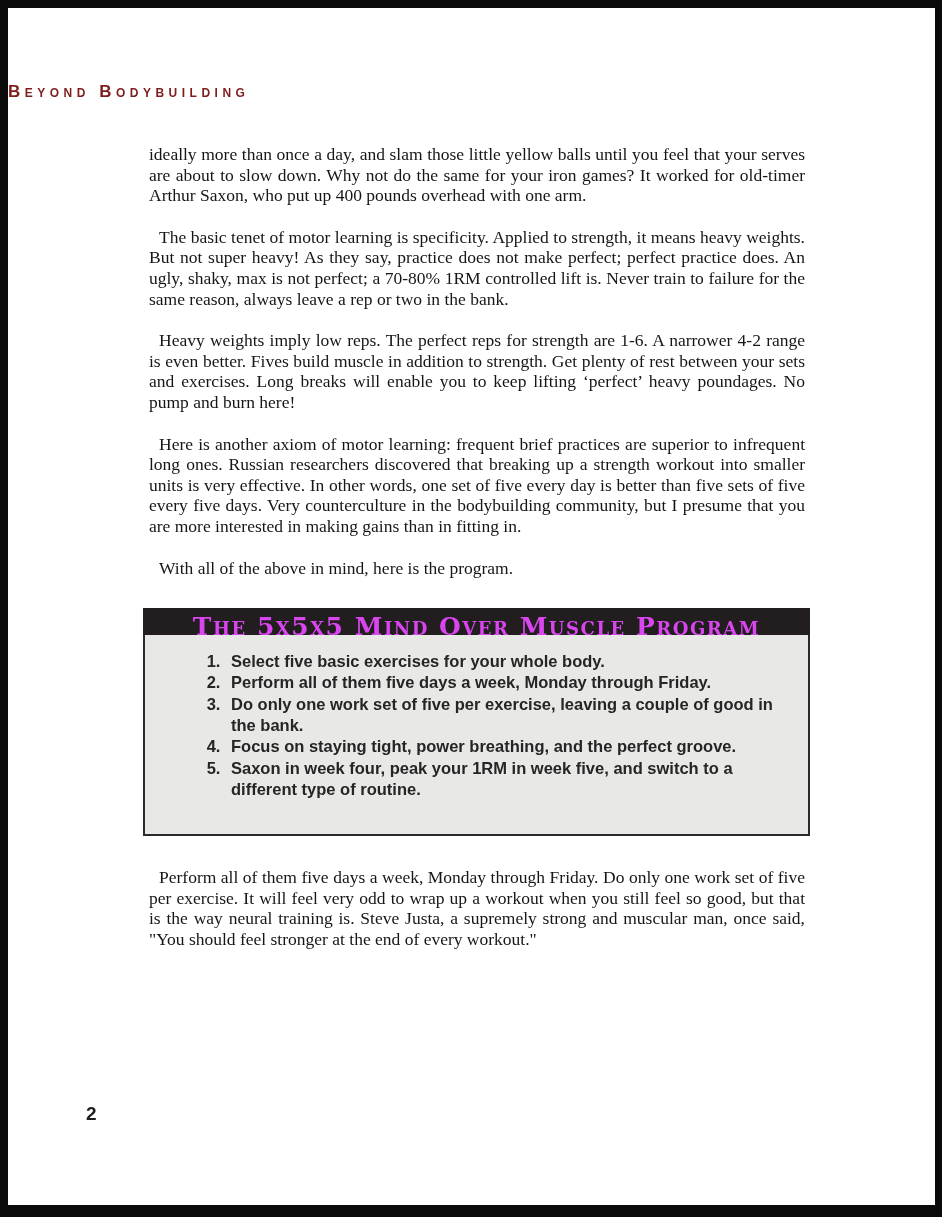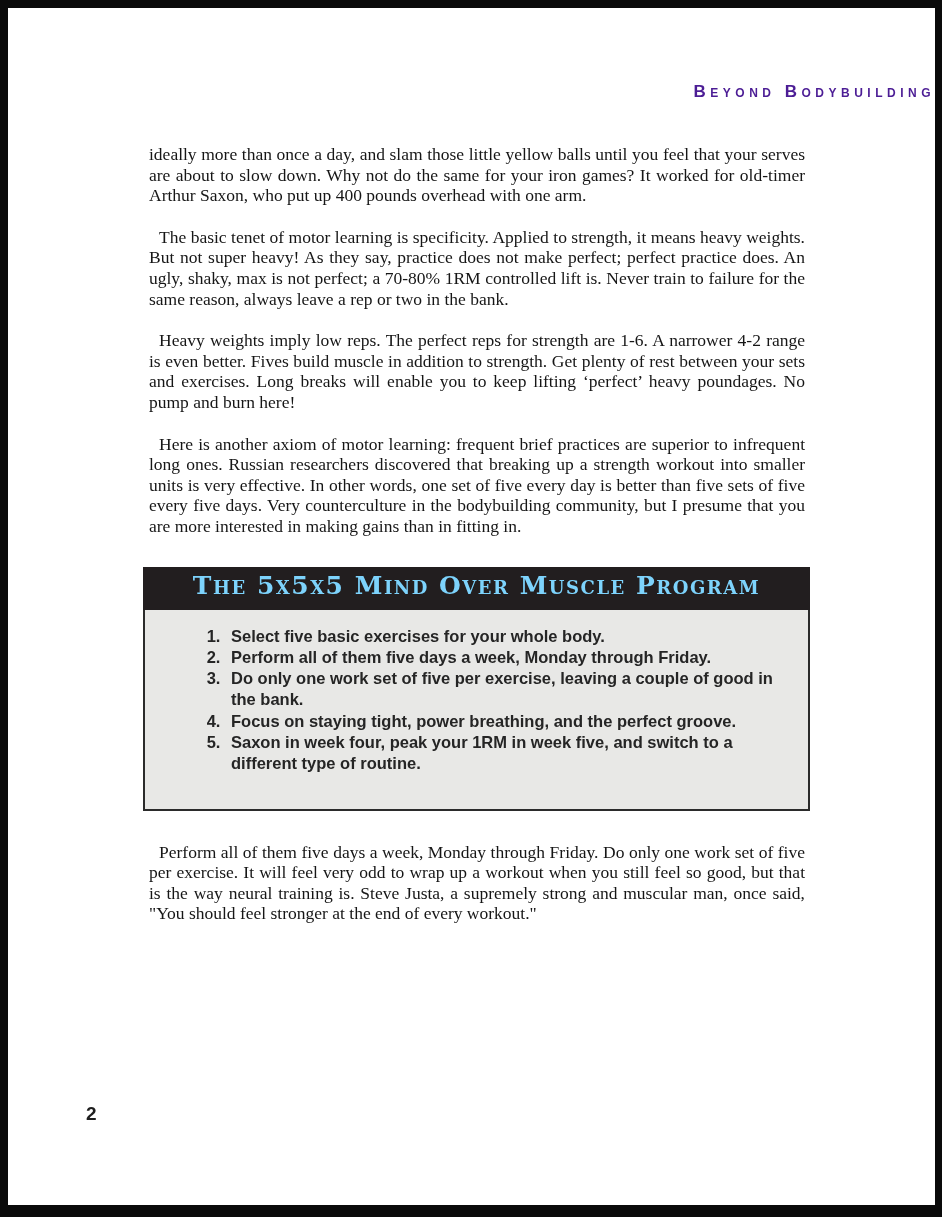--- a/index.html
+++ b/index.html
@@ -20,27 +20,27 @@
     position: absolute;
     left: 8px;
     top: 8px;
     right: 7px;
     bottom: 12px;
     background: #ffffff;
     overflow: hidden;
   }
   .running-head {
     margin-top: 74px;
-    text-align: right;
+    text-align: left;
     font-family: "Liberation Sans", sans-serif;
     font-weight: bold;
     font-variant: small-caps;
     font-size: 17px;
     letter-spacing: 4.5px;
-    color: #4c1d95;
+    color: #7f1d1d;
   }
   .bodycol {
     margin-left: 133px;
     width: 672px;
     color: #161616;
   }
   .bodycol p {
     margin: 21px 8px;
     font-size: 17.5px;
     line-height: 20.6px;
@@ -49,23 +49,23 @@
   }
   .bodycol p.first {
     margin-top: 42px;
     text-indent: 0;
   }
   .program {
     margin: 30px 0 31px 2px;
     width: 667px;
   }
   .program-banner {
-    height: 43px;
+    height: 27px;
     background: #221e1f;
-    color: #7dd3fc;
+    color: #d946ef;
     font-family: "DejaVu Serif", serif;
     font-weight: bold;
     font-variant: small-caps;
     font-size: 25px;
     letter-spacing: 1.5px;
     text-align: center;
     line-height: 38px;
     overflow: hidden;
   }
   .program-body {
@@ -105,20 +105,21 @@
   <div class="page">
 
     <div class="running-head">Beyond Bodybuilding</div>
 
     <div class="bodycol">
 
       <p class="first">ideally more than once a day, and slam those little yellow balls until you feel that your serves are about to slow down.  Why not do the same for your iron games?  It worked for old-timer Arthur Saxon, who put up 400 pounds overhead with one arm.</p>
       <p>The basic tenet of motor learning is specificity.  Applied to strength, it means heavy weights.  But not super heavy!  As they say, practice does not make perfect; perfect practice does.  An ugly, shaky, max is not perfect; a 70-80% 1RM controlled lift is.  Never train to failure for the same reason, always leave a rep or two in the bank.</p>
       <p>Heavy weights imply low reps. The perfect reps for strength are 1-6.  A narrower 4-2 range is even better. Fives build muscle in addition to strength.  Get plenty of rest between your sets and exercises.  Long breaks will enable you to keep lifting ‘perfect’ heavy poundages.  No pump and burn here!</p>
       <p>Here is another axiom of motor learning: frequent brief practices are superior to infrequent long ones.  Russian researchers discovered that breaking up a strength workout into smaller units is very effective.  In other words, one set of five every day is better than five sets of five every five days.  Very counterculture in the bodybuilding community, but I presume that you are more interested in making gains than in fitting in.</p>
+      <p>With all of the above in mind, here is the program.</p>
 
       <section class="program">
         <div class="program-banner">The 5x5x5 Mind Over Muscle Program</div>
         <div class="program-body">
           <ol>
             <li>Select five basic exercises for your whole body.</li>
             <li>Perform all of them five days a week, Monday through Friday.</li>
             <li>Do only one work set of five per exercise, leaving a couple of good in the bank.</li>
             <li>Focus on staying tight, power breathing, and the perfect groove.</li>
             <li>Saxon in week four, peak your 1RM in week five, and switch to a different type of routine.</li>

